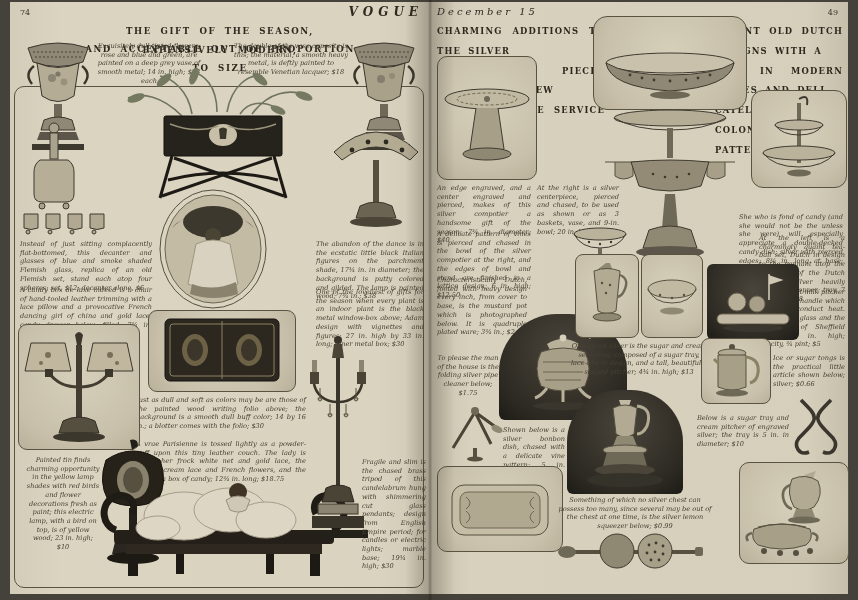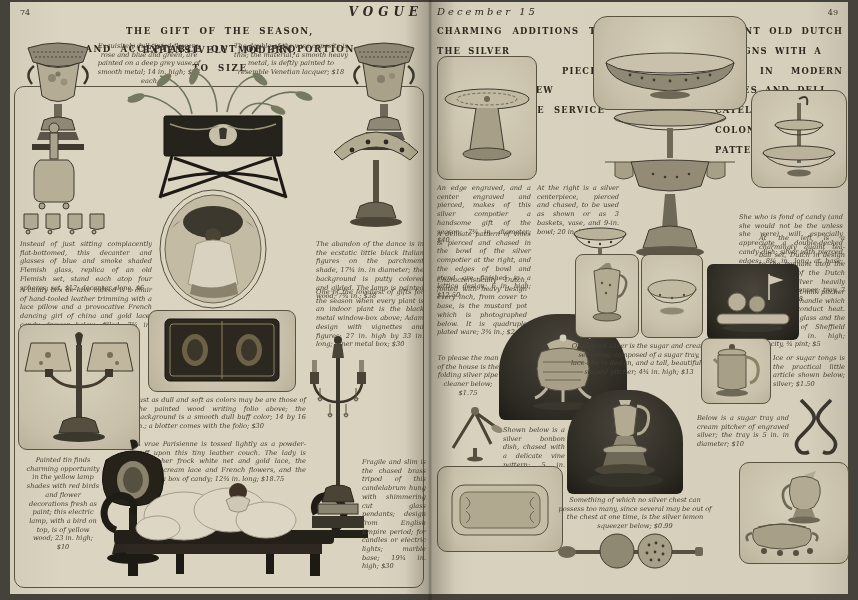--- a/index.html
+++ b/index.html
@@ -455,21 +455,21 @@
   <div class="abs frame" style="left:272px;top:336px;width:68px;height:64px;border-radius:8px;">
     <svg width="68" height="64" viewBox="0 0 68 64">
       <circle cx="30" cy="8" r="3" fill="#55503f"></circle>
       <ellipse cx="30" cy="14" rx="14" ry="4" fill="#b3aa93" stroke="#55503f"></ellipse>
       <path d="M16,16 h28 v32 q-14,6 -28,0 Z" fill="#a89f89" stroke="#55503f"></path>
       <path d="M12,20 l4,4 M44,18 q14,2 12,16 q-1,8 -8,10" fill="none" stroke="#8a8264" stroke-width="3"></path>
       <ellipse cx="30" cy="54" rx="16" ry="3.6" fill="#6e6856"></ellipse>
     </svg>
   </div>
 
-  <div class="abs cap capL" style="left:344px;top:352px;width:72px;">Ice or sugar tongs is the practical little article shown below; silver; $1.50</div>
+  <div class="abs cap capL" style="left:344px;top:352px;width:72px;">Ice or sugar tongs is the practical little article shown below; silver; $0.66</div>
 
   <div class="abs" style="left:356px;top:392px;width:62px;height:72px;">
     <svg width="62" height="72" viewBox="0 0 62 72">
       <g stroke="#3a362d" stroke-width="3.6" fill="none">
         <path d="M16,6 C34,24 34,24 14,44 C8,52 14,62 24,58"></path>
         <path d="M46,6 C28,24 28,24 48,44 C54,52 48,62 38,58"></path>
       </g>
     </svg>
   </div>
   <div class="abs cap capL" style="left:268px;top:412px;width:92px;">Below is a sugar tray and cream pitcher of engraved silver; the tray is 5 in. in diameter; $10</div>

